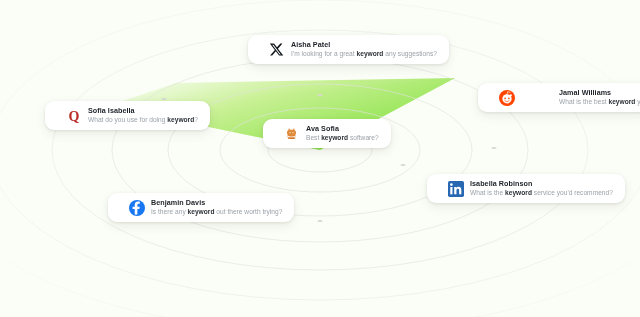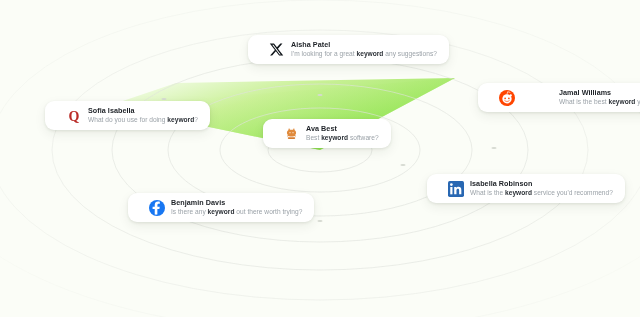--- a/index.html
+++ b/index.html
@@ -73,21 +73,21 @@
     color: #2d3238;
     font-weight: bold;
   }
 
   
   #card-aisha     { left: 248px; top: 35px;  }
   #card-jamal     { left: 478px; top: 83px; gap: 44px;  }
   #card-sofia     { left: 45px;  top: 101px; }
   #card-ava       { left: 263px; top: 119px; }
   #card-isabella  { left: 427px; top: 174px; }
-  #card-benjamin  { left: 108px; top: 193px; margin-left: 20px; }
+  #card-benjamin  { left: 108px; top: 193px; }
 </style>
 </head>
 <body>
 
 <div id="stage" style="background: rgb(251, 253, 247);">
 
   <svg id="radar-svg" viewBox="0 0 640 317" preserveAspectRatio="none">
     <defs>
       <linearGradient id="wedgeGrad" x1="0" y1="0.15" x2="1" y2="0.85">
         <stop offset="0%" stop-color="#f6fdee" stop-opacity="1"></stop>
@@ -174,21 +174,21 @@
   <div class="card" id="card-ava">
     <span class="card-icon">
       <svg width="15" height="15" viewBox="0 0 24 24">
         <path fill="#e08a3c" d="M8 3.2 9.6 6h4.8L16 3.2l1.2 3.4c1.3 1 2.1 2.4 2.1 4 0 1.3-.5 2.4-1.3 3.3l.9 3.4-2.4-1.3c-1.2.6-2.7.9-4.5.9s-3.3-.3-4.5-.9L5.1 17.3 6 13.9c-.8-.9-1.3-2-1.3-3.3 0-1.6.8-3 2.1-4L8 3.2Z"></path>
         <ellipse cx="9.6" cy="10.6" rx="0.85" ry="1.1" fill="#ffffff"></ellipse>
         <ellipse cx="14.4" cy="10.6" rx="0.85" ry="1.1" fill="#ffffff"></ellipse>
         <rect x="6" y="18" width="12" height="2.6" rx="1.3" fill="#d77f33"></rect>
       </svg>
     </span>
     <span class="card-text">
-      <span class="card-name">Ava Best</span>
+      <span class="card-name">Ava Sofia</span>
       <span class="card-msg"><span>Best </span><b>keyword</b><span> software?</span></span>
     </span>
   </div>
 
   <div class="card" id="card-isabella">
     <span class="card-icon">
       <svg width="16" height="16" viewBox="0 0 24 24">
         <rect x="0" y="0" width="24" height="24" rx="2.5" fill="#2867b2"></rect>
         <rect x="3.4" y="9" width="3.3" height="11" fill="#ffffff"></rect>
         <circle cx="5.05" cy="5.4" r="2.05" fill="#ffffff"></circle>

